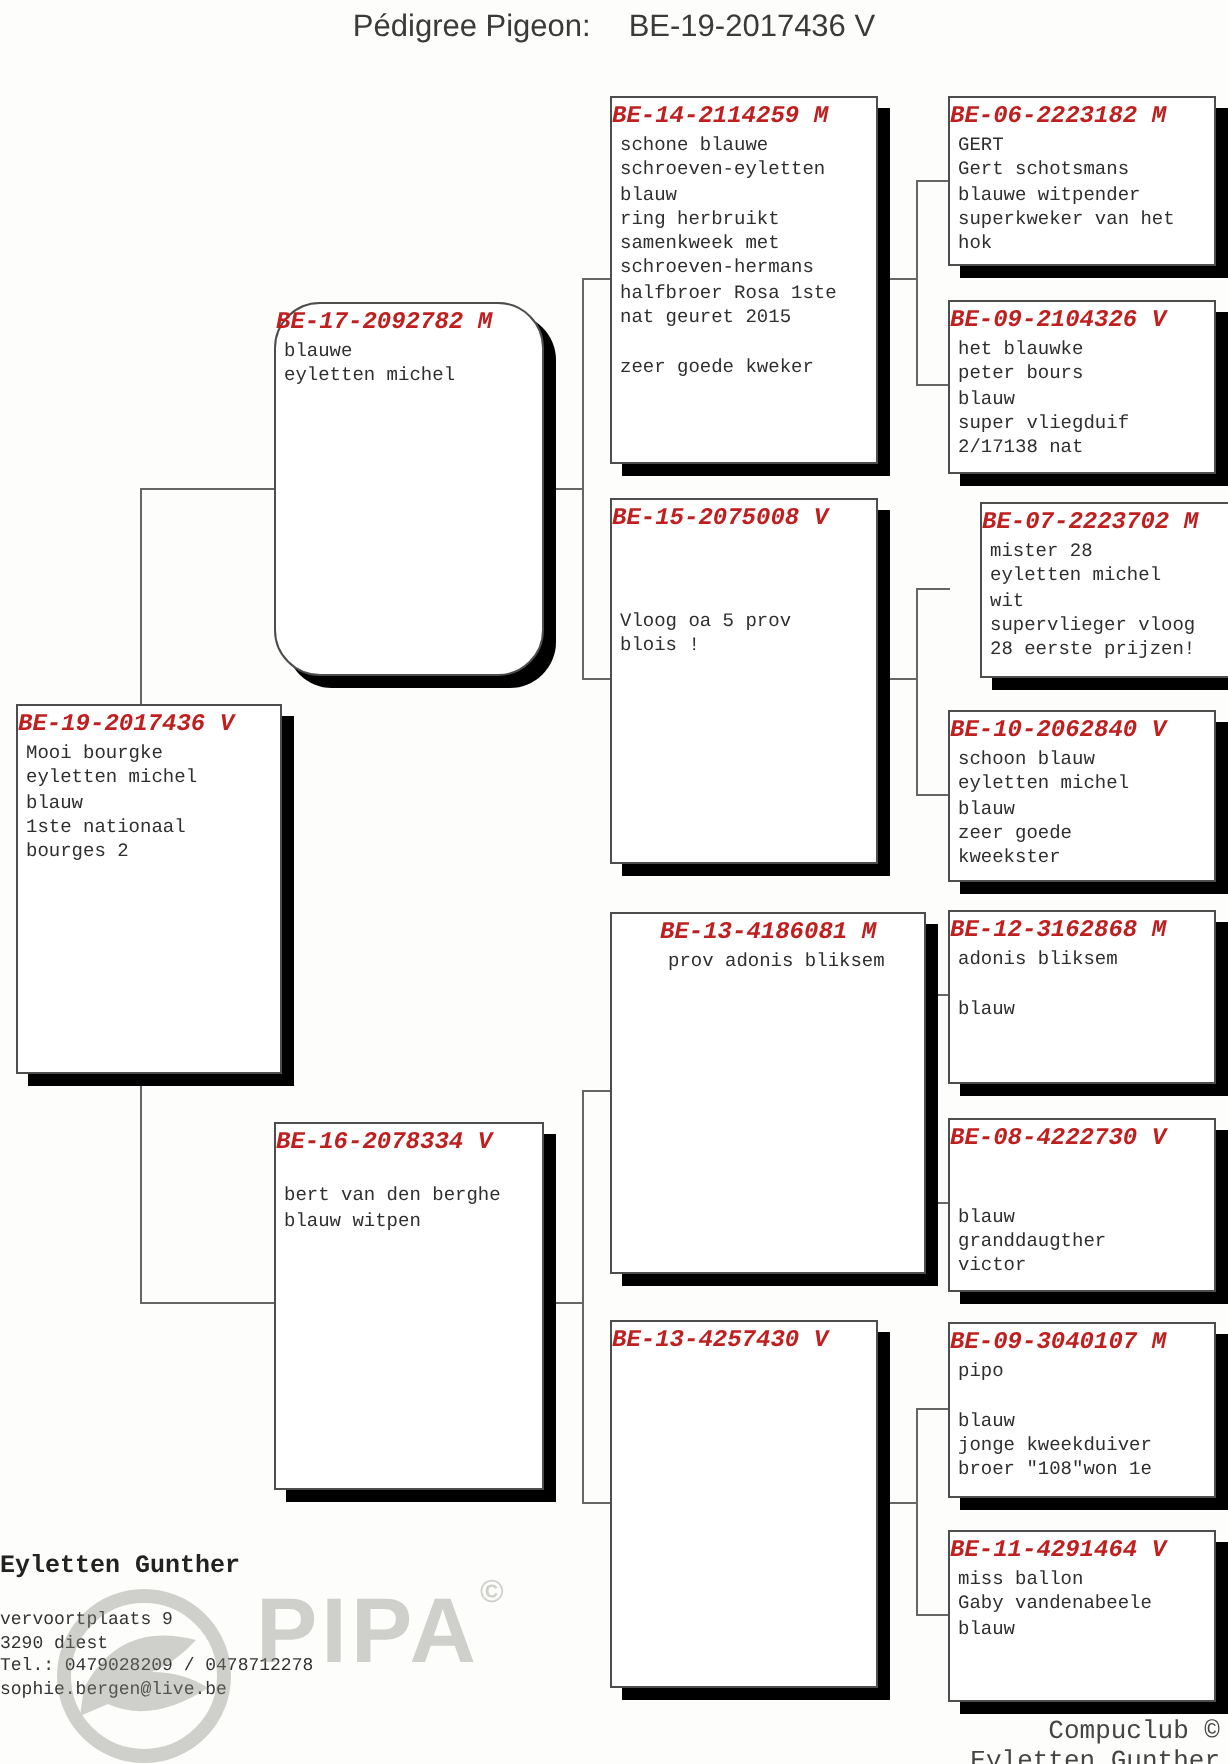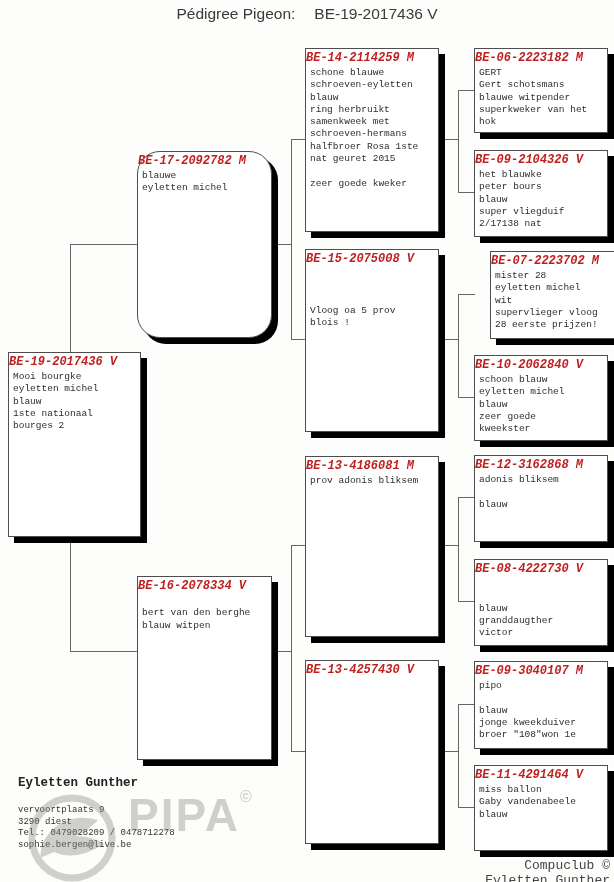--- a/index.html
+++ b/index.html
@@ -27,21 +27,21 @@
   .pbox .ring{
     color:#c01f1f;font-weight:bold;font-style:italic;
     font-size:12px;text-align:left;padding-top:2px;
     white-space:nowrap;overflow:hidden;
   }
   .pbox .body{
     font-size:9.5px;line-height:12.3px;color:#2e2e2e;
     padding:2px 2px 0 4px;white-space:pre-line;overflow:hidden;
   }
   
-  #owner{position:absolute;left:18px;top:776px;z-index:2;}
+  #owner{position:absolute;left:0;top:776px;z-index:2;}
   #owner .o-name{font-size:12.5px;font-weight:bold;color:#222;}
   #owner .o-lines{font-size:9px;line-height:11.5px;color:#333;white-space:pre-line;margin-top:15px;}
   
   #credit{
     position:absolute;left:460px;top:858px;width:150px;text-align:right;
     font-size:13px;color:#444;z-index:2;
   }
   
   #watermark{
     position:absolute;left:10px;top:786px;width:270px;height:96px;
@@ -104,21 +104,21 @@
 blauw
 1ste nationaal
 bourges 2</div>
   </div>
 
   <div class="pbox" style="left:137px;top:151px;width:133px;height:185px;border-radius:23px;">
     <div class="ring">BE-17-2092782 M</div>
     <div class="body">blauwe
 eyletten michel</div>
   </div>
-  <div class="pbox" style="left:137px;top:561px;width:133px;height:182px;margin-top:15px;">
+  <div class="pbox" style="left:137px;top:561px;width:133px;height:182px;">
     <div class="ring">BE-16-2078334 V</div>
     <div class="body">
 bert van den berghe
 blauw witpen</div>
   </div>
 
   <div class="pbox" style="left:305px;top:48px;width:132px;height:182px;">
     <div class="ring">BE-14-2114259 M</div>
     <div class="body">schone blauwe
 schroeven-eyletten
@@ -132,21 +132,21 @@
 zeer goede kweker</div>
   </div>
   <div class="pbox" style="left:305px;top:249px;width:132px;height:181px;">
     <div class="ring">BE-15-2075008 V</div>
     <div class="body">
 
 
 Vloog oa 5 prov
 blois !</div>
   </div>
-  <div class="pbox" style="left:305px;top:456px;width:132px;height:179px;">
+  <div class="pbox" style="left:305px;top:456px;width:132px;height:179px;padding-left:24px;">
     <div class="ring">BE-13-4186081 M</div>
     <div class="body">prov adonis bliksem</div>
   </div>
   <div class="pbox" style="left:305px;top:660px;width:132px;height:182px;">
     <div class="ring">BE-13-4257430 V</div>
     <div class="body"></div>
   </div>
 
   <div class="pbox" style="left:474px;top:48px;width:132px;height:83px;">
     <div class="ring">BE-06-2223182 M</div>

